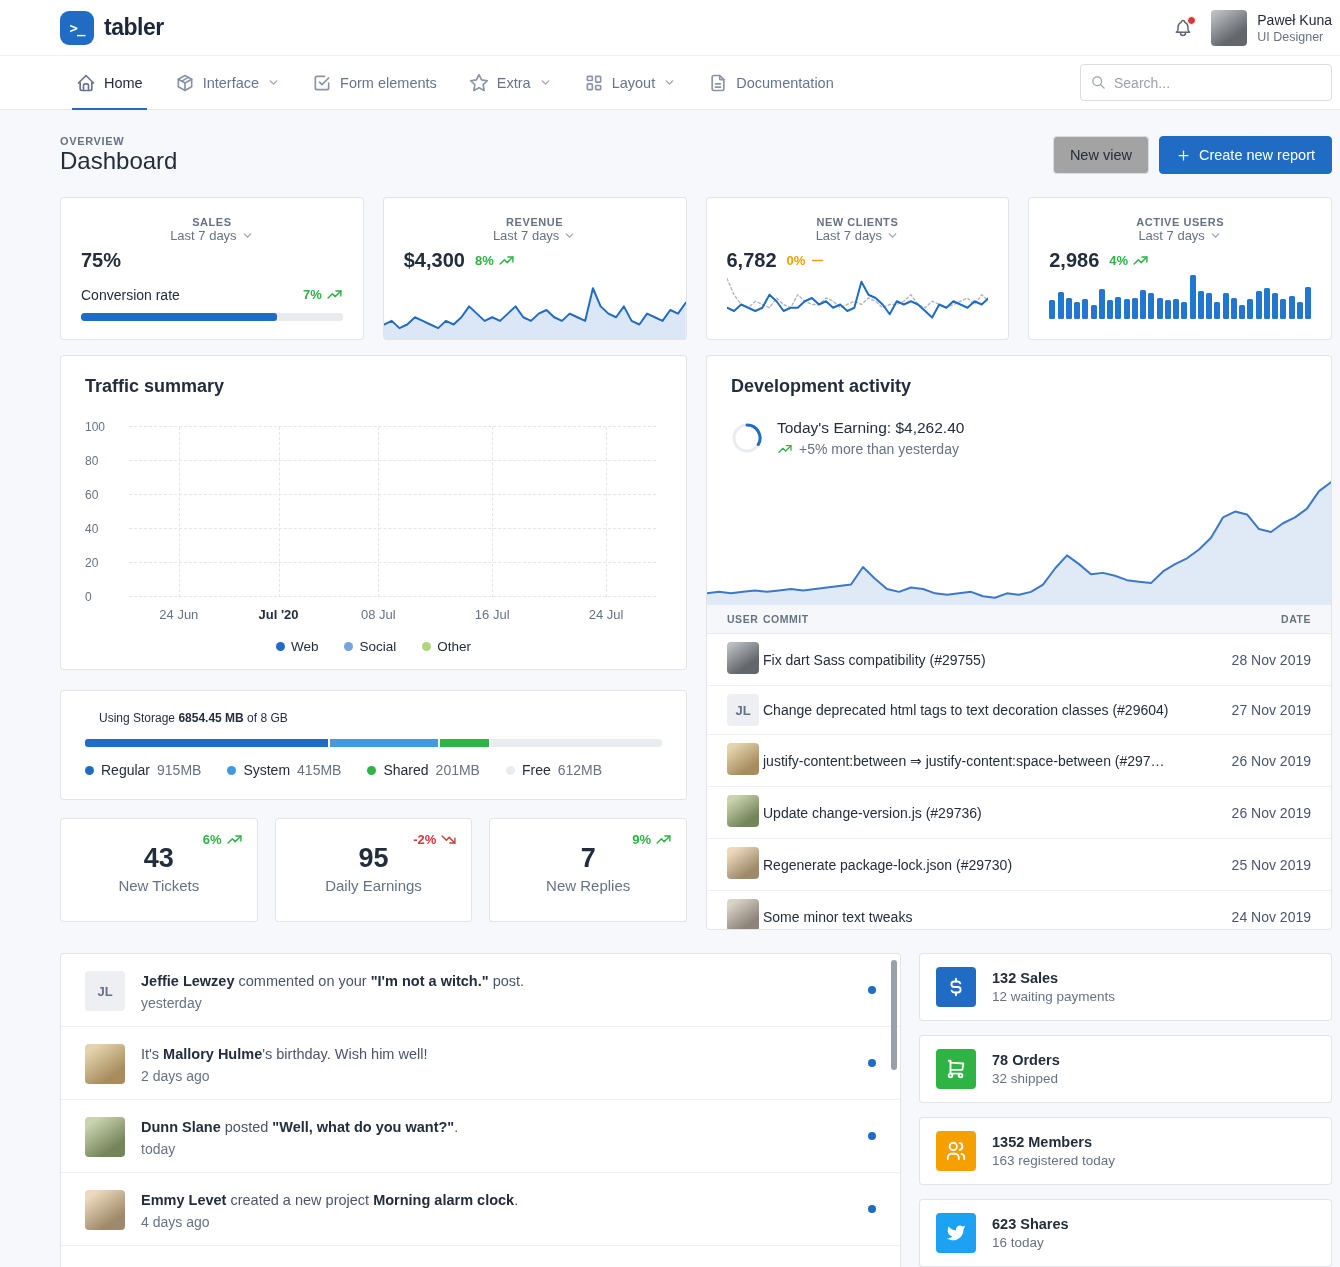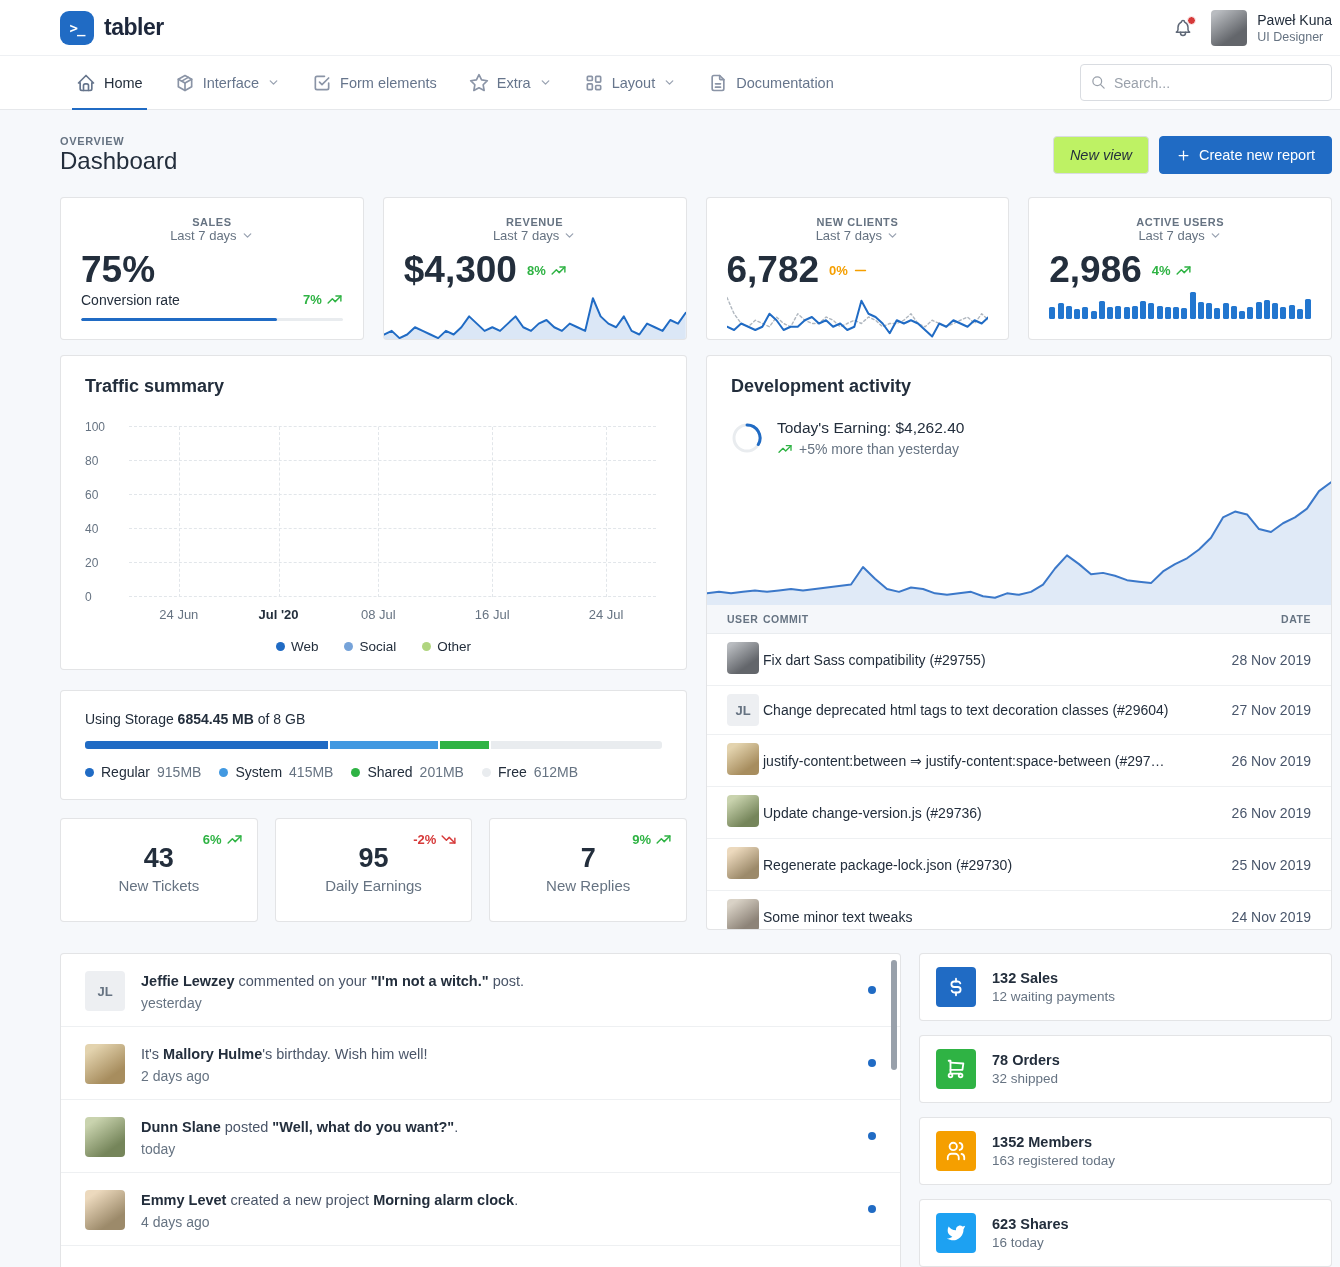--- a/index.html
+++ b/index.html
@@ -54,33 +54,33 @@
   .search-box input{border:none;outline:none;font-size:14px;width:100%;color:var(--dark);background:transparent;}
   .search-box input::placeholder{color:#9aa1ab;}
 
   
   .page{padding:25px 8px 0 60px;}
   .page-header{display:flex;align-items:center;justify-content:space-between;margin-bottom:22px;}
   .pretitle{font-size:11px;font-weight:700;letter-spacing:.06em;color:var(--muted);text-transform:uppercase;}
   .title{font-size:24px;font-weight:500;color:var(--dark);margin-top:0;}
   .actions{display:flex;gap:10px;}
   .btn{height:38px;border-radius:4px;font-size:14.5px;padding:0 16px;cursor:pointer;display:flex;align-items:center;gap:8px;font-family:inherit;}
-  .btn-white{background:#bef264;border:1px solid #d9dce1;color:var(--dark);font-style:italic;}
+  .btn-white{background:#a3a3a3;border:1px solid #d9dce1;color:var(--dark);}
   .btn-blue{background:var(--blue);border:1px solid var(--blue);color:#fff;}
 
   .card{background:#fff;border:1px solid var(--border);border-radius:4px;}
 
   
   .stats-row{display:grid;grid-template-columns:repeat(4,1fr);gap:19px;margin-bottom:15px;}
   .stat-card{height:143px;padding:18px 20px;display:flex;flex-direction:column;overflow:hidden;position:relative;}
   .stat-head{display:flex;justify-content:space-between;align-items:center;flex-direction:column;}
   .stat-label{font-size:11px;font-weight:700;letter-spacing:.05em;color:var(--muted);text-transform:uppercase;}
   .period{display:flex;align-items:center;gap:4px;font-size:13px;color:var(--muted);cursor:pointer;background:none;border:none;font-family:inherit;}
   .stat-value-row{display:flex;align-items:center;gap:10px;margin-top:6px;}
-  .stat-value{font-size:37px;font-weight:600;color:var(--dark);}
+  .stat-value{font-size:20px;font-weight:600;color:var(--dark);}
   .chg{display:inline-flex;align-items:center;gap:4px;font-size:13px;font-weight:600;}
   .chg .icon{width:17px;height:17px;}
   .chg.up{color:var(--green);} .chg.down{color:var(--red);} .chg.flat{color:var(--yellow);}
   .conv-row{display:flex;justify-content:space-between;align-items:center;margin-top:auto;font-size:14px;color:var(--dark);}
   .progress{height:8px;border-radius:3px;background:#e9ecef;margin-top:10px;overflow:hidden;}
   .progress-fill{height:100%;background:var(--blue);border-radius:3px;}
   .spark-flush{margin:auto -20px -18px;height:58px;}
   .spark-flush svg,.spark-pad svg,.dev-chart svg{display:block;width:100%;height:100%;}
   .spark-pad{margin-top:auto;height:52px;}
   .bars-pad{margin-top:auto;height:48px;display:flex;align-items:flex-end;justify-content:space-between;padding-bottom:2px;}
@@ -101,25 +101,25 @@
   .tbar{width:9px;display:flex;flex-direction:column-reverse;}
   .tseg{width:100%;}
   .tseg:last-child{border-radius:2px 2px 0 0;}
   .xlab{position:absolute;top:calc(100% + 10px);transform:translateX(-50%);font-size:13px;color:var(--muted);white-space:nowrap;}
   .xlab.bold{color:var(--dark);font-weight:700;}
   .tlegend{display:flex;justify-content:center;gap:26px;margin-top:42px;}
   .lg-item{display:flex;align-items:center;gap:6px;font-size:13.5px;color:var(--dark);}
   .dot{width:9px;height:9px;border-radius:50%;flex:none;}
 
   .storage-card{margin-top:20px;height:110px;padding:20px 24px;}
-  .storage-text{font-size:14px;color:var(--dark);}
+  .storage-text{font-size:12px;color:var(--dark);margin-left:14px;}
   .storage-text strong{font-weight:700;}
   .seg-bar{display:flex;gap:2px;height:8px;margin-top:14px;border-radius:3px;overflow:hidden;}
   .seg{height:100%;}
-  .storage-legend{display:flex;gap:18px;margin-top:15px;}
+  .storage-legend{display:flex;gap:26px;margin-top:15px;}
   .sl-item{display:flex;align-items:center;gap:7px;font-size:14px;color:var(--dark);}
   .sl-val{color:var(--muted);}
 
   .mini-row{display:grid;grid-template-columns:repeat(3,1fr);gap:17px;margin-top:18px;}
   .mini-card{height:104px;position:relative;text-align:center;padding-top:24px;}
   .mini-chg{position:absolute;top:12px;right:14px;}
   .mini-value{font-size:27px;font-weight:600;color:var(--dark);}
   .mini-label{font-size:15px;color:var(--muted);margin-top:3px;}
 
   

